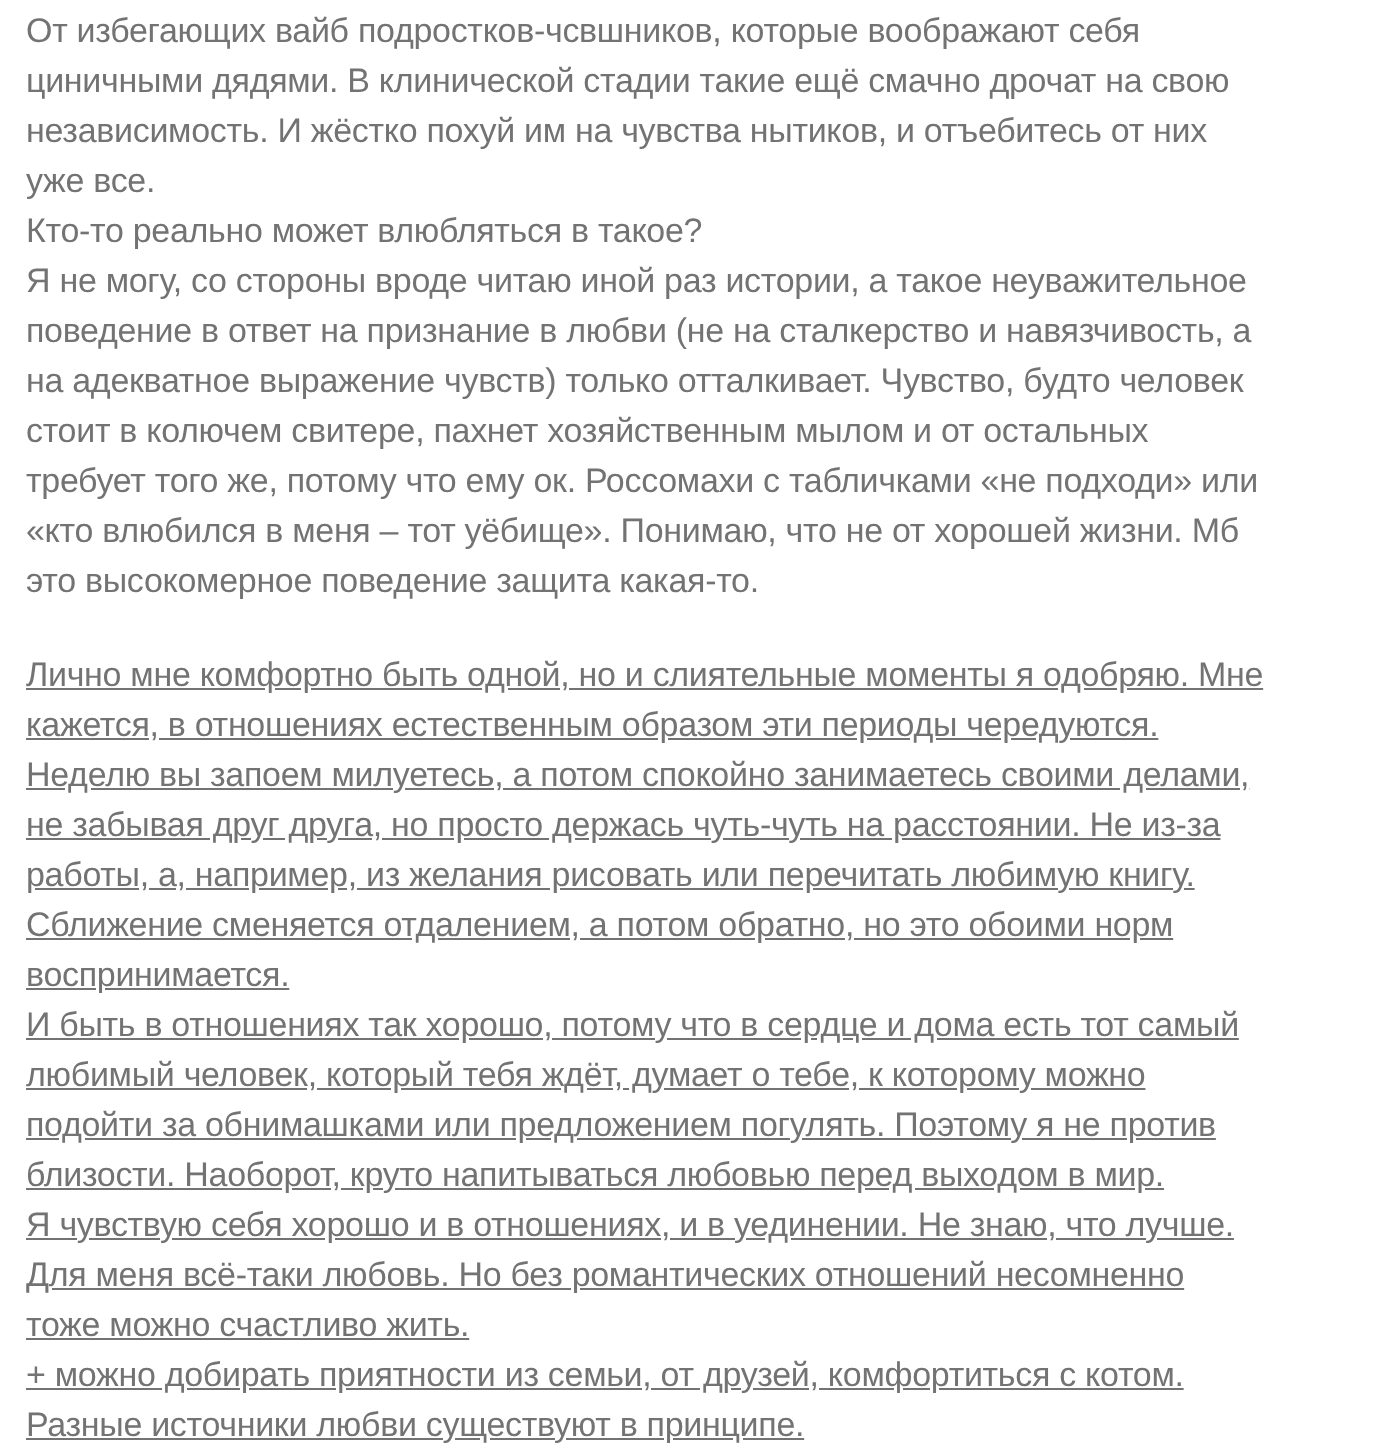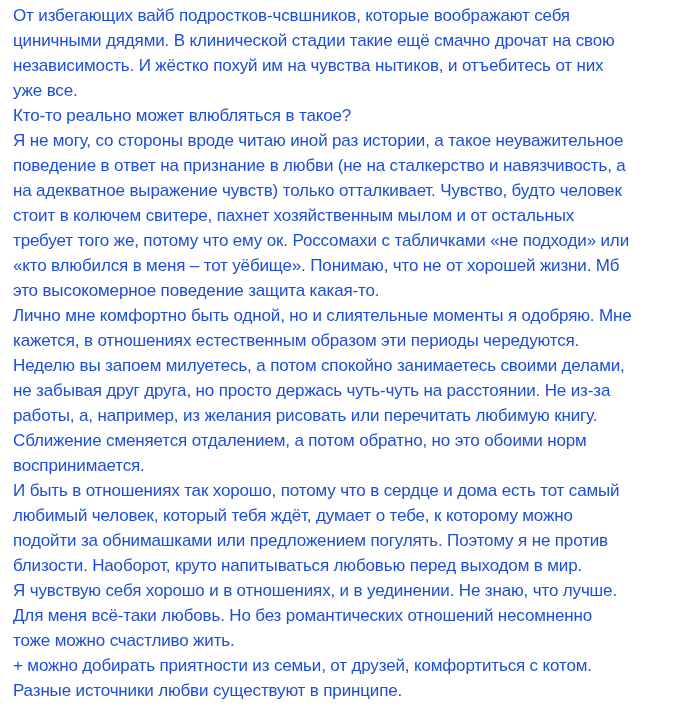--- a/index.html
+++ b/index.html
@@ -15,27 +15,29 @@
   .page {
     box-sizing: border-box;
     width: 688px;
     height: 728px;
     padding: 3px 8px 0 13px;
     background: #ffffff;
     font-family: "Liberation Sans", sans-serif;
     font-size: 17px;
     line-height: 25px;
     letter-spacing: -0.15px;
-    color: #1d4ed8;
+    color: #737373;
     overflow: hidden;
   }
   .text-block {
     white-space: pre;
   }
   .text-block + .text-block {
+    margin-top: 22px;
+    text-decoration: underline;
   }
 </style>
 </head>
 <body>
 
 <div class="page">
   <div class="text-block">От избегающих вайб подростков-чсвшников, которые воображают себя
 циничными дядями. В клинической стадии такие ещё смачно дрочат на свою
 независимость. И жёстко похуй им на чувства нытиков, и отъебитесь от них
 уже все.

